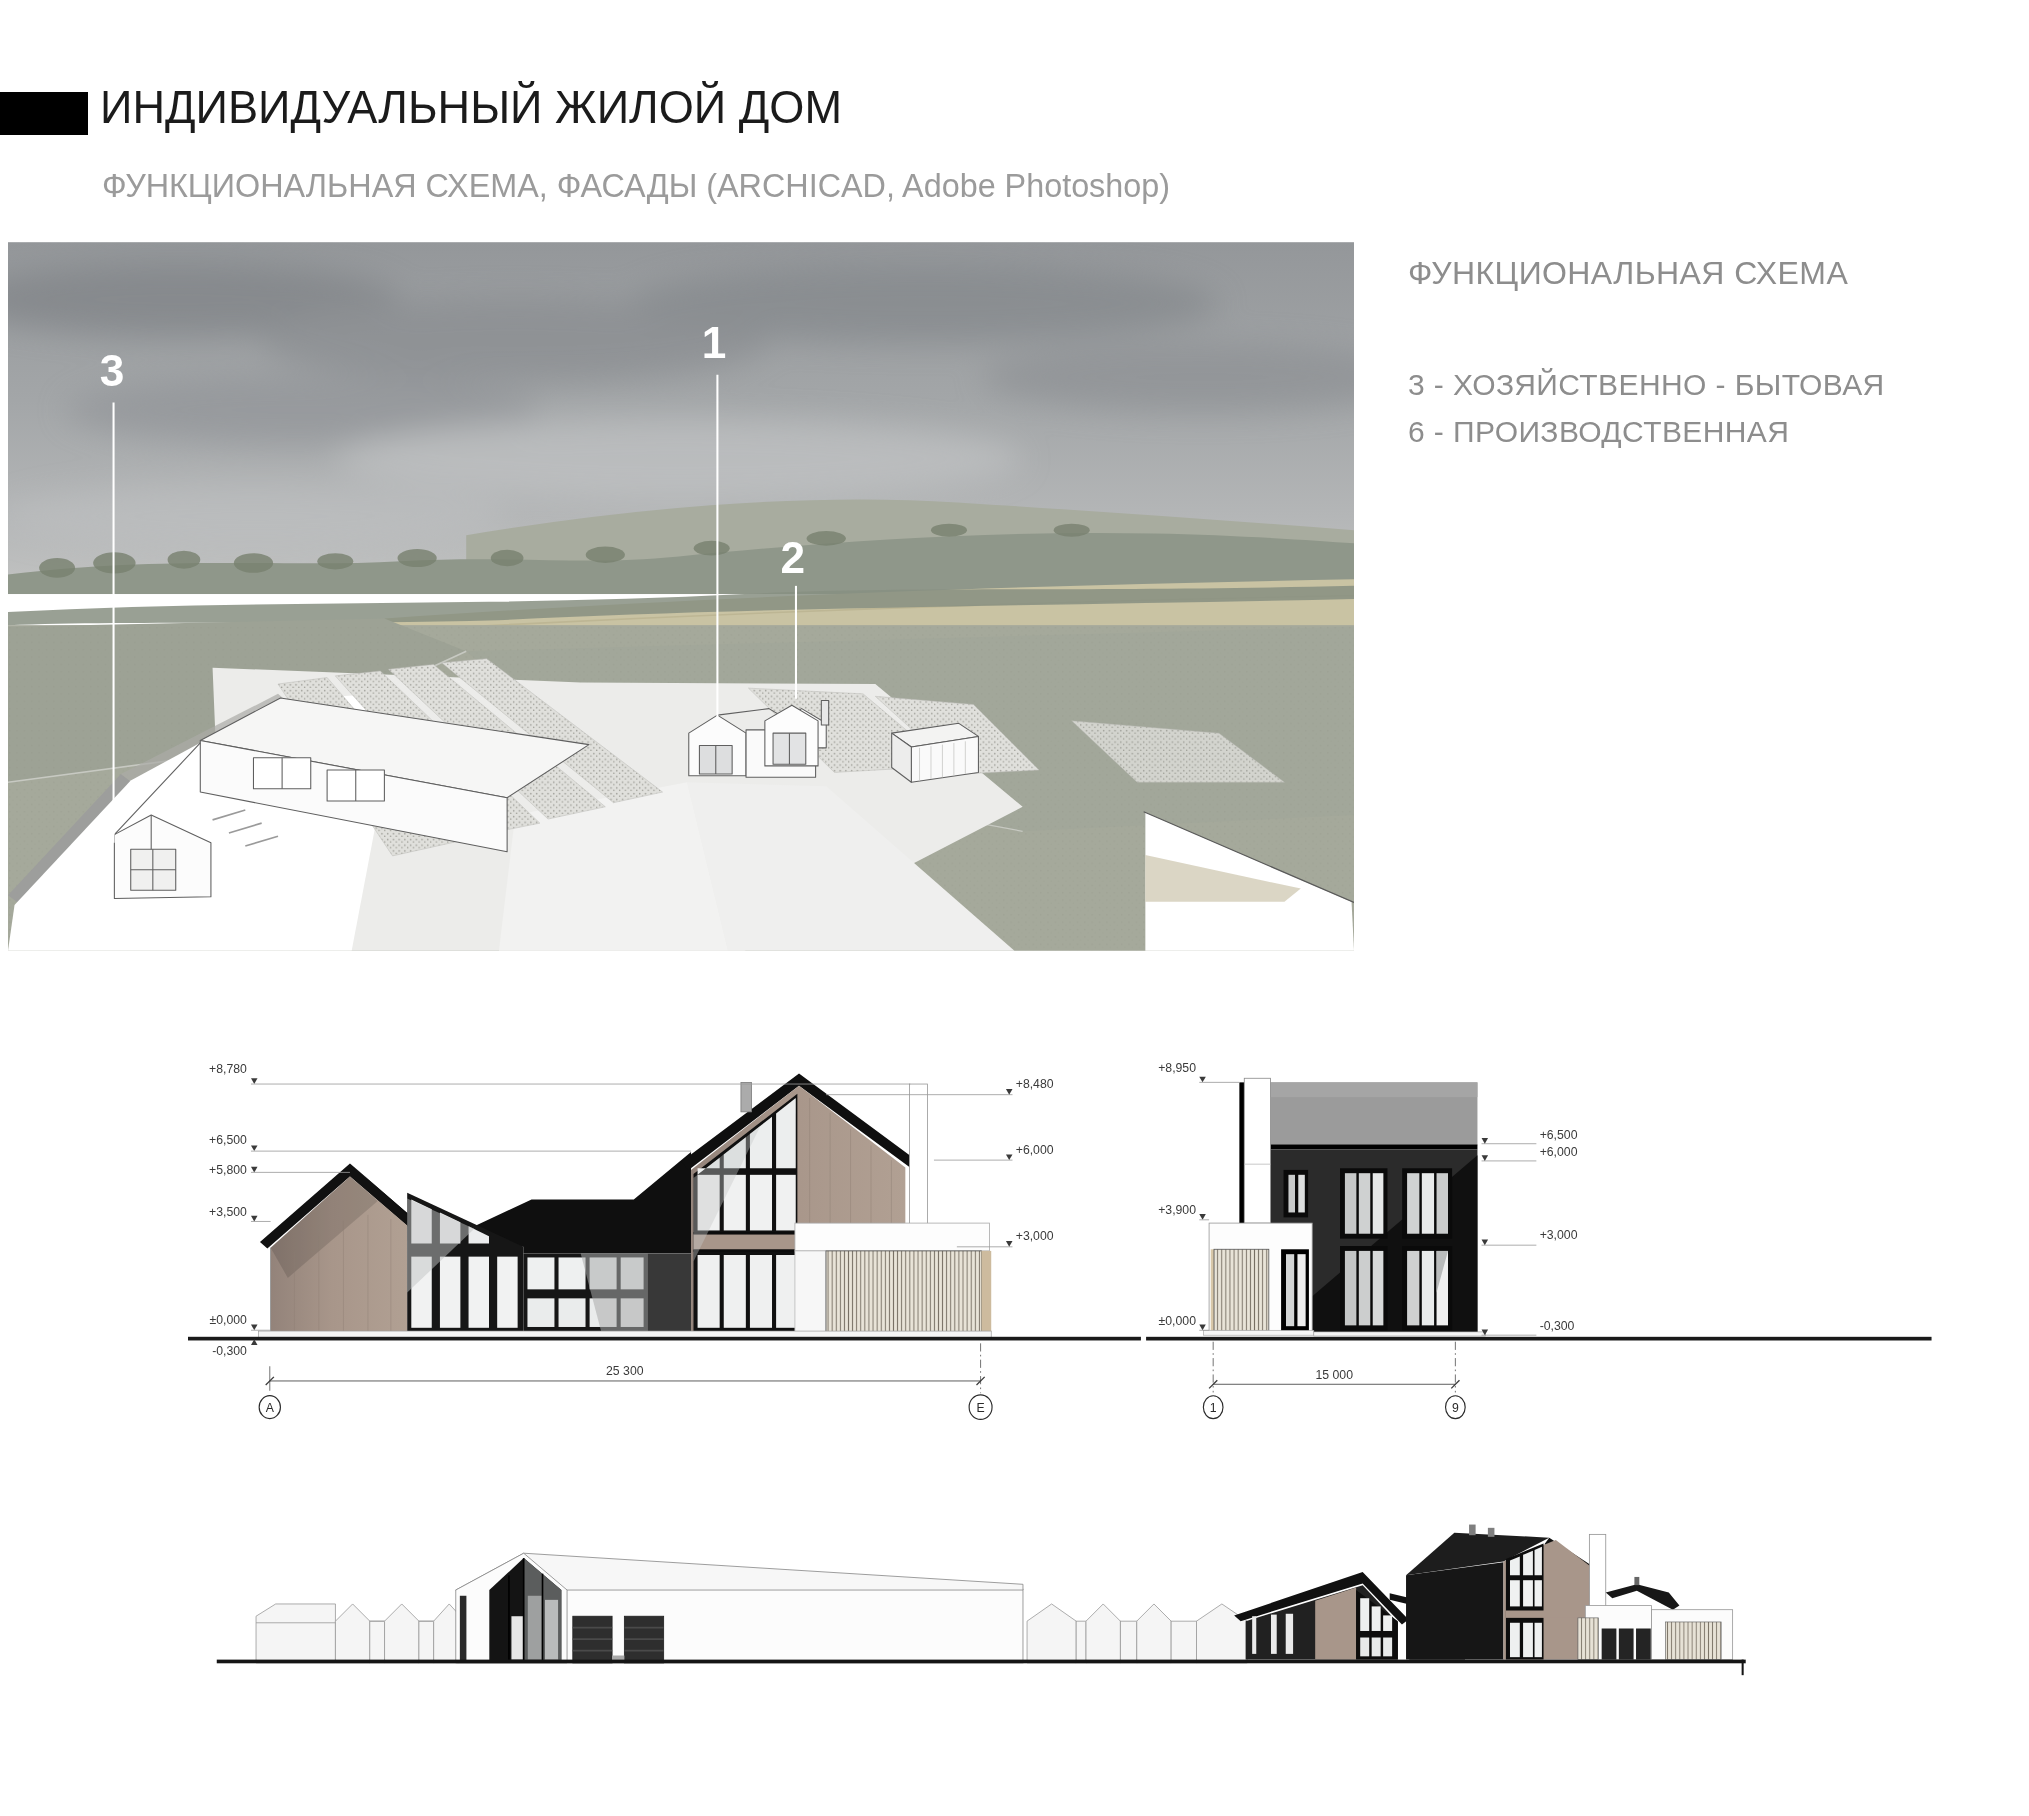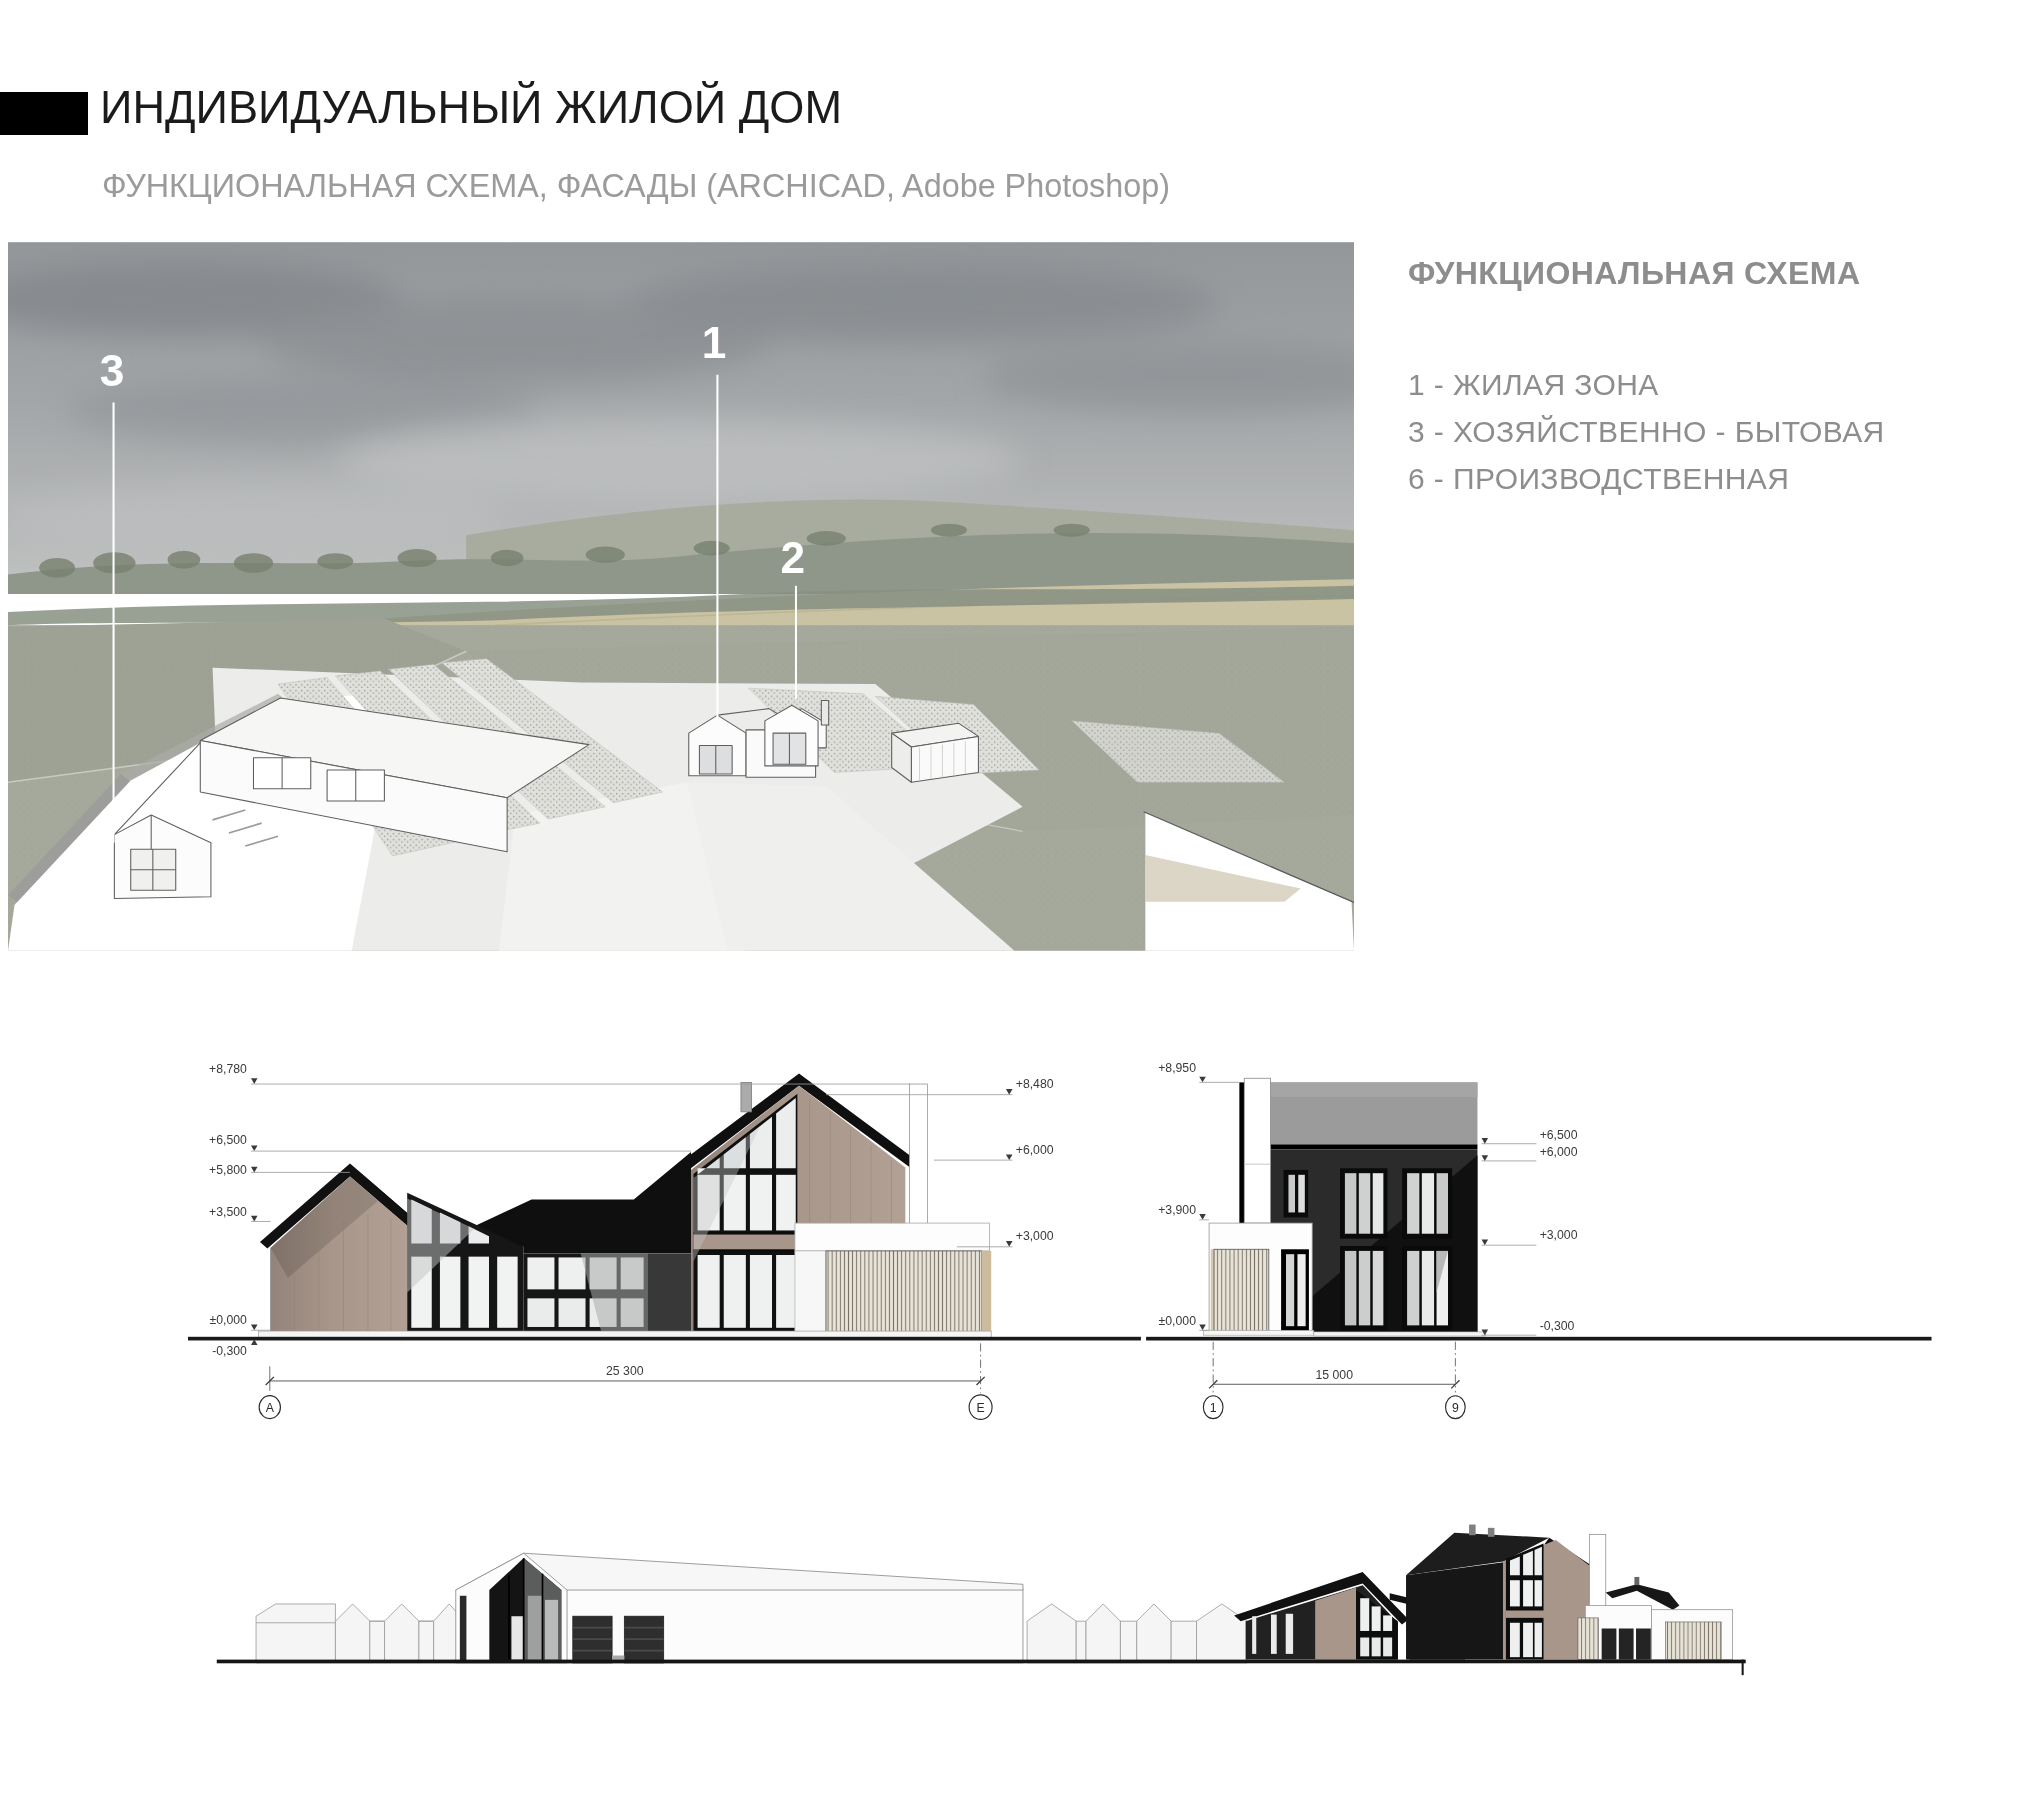--- a/index.html
+++ b/index.html
@@ -9,21 +9,21 @@
 
   
   .title-bar{left:0;top:92px;width:88px;height:43px;background:#000;}
   .page-title{left:100px;top:79px;font-size:47px;font-weight:500;color:#1b1b1b;
               letter-spacing:0px;transform:scaleX(.96);transform-origin:left top;white-space:nowrap;}
   .page-subtitle{left:102px;top:167px;font-size:33px;font-weight:400;color:#9b9b9b;
                  transform:scaleX(.98);transform-origin:left top;white-space:nowrap;}
 
   
   .legend{left:1408px;top:255px;width:622px;color:#8d8d8d;}
-  .legend-title{font-size:32px;letter-spacing:0.4px;margin:0 0 69px 0;font-weight:700;}
+  .legend-title{font-size:32px;letter-spacing:0.4px;margin:0 0 69px 0;font-weight:400;}
   .legend-items{list-style:none;margin:0;padding:0;}
   .legend-items li{font-size:30px;line-height:47px;letter-spacing:0.4px;font-weight:400;}
 
   svg text{font-family:"Liberation Sans", sans-serif;}
   .lvl{font-size:15px;fill:#3a3a3a;}
   .dim{font-size:15px;fill:#3a3a3a;}
   .axl{font-size:15px;fill:#2a2a2a;}
   .zl{font-size:54px;font-weight:bold;fill:#ffffff;}
 </style>
 </head>
@@ -31,21 +31,20 @@
 
 <div class="page">
 
   <div class="abs title-bar"></div>
   <div class="abs page-title">ИНДИВИДУАЛЬНЫЙ ЖИЛОЙ ДОМ</div>
   <div class="abs page-subtitle">ФУНКЦИОНАЛЬНАЯ СХЕМА, ФАСАДЫ  (ARCHICAD, Adobe Photoshop)</div>
 
   <div class="abs legend">
     <p class="legend-title">ФУНКЦИОНАЛЬНАЯ СХЕМА</p>
     <ul class="legend-items">
-      <li>1 - ЖИЛАЯ ЗОНА</li>
       <li>3 - ХОЗЯЙСТВЕННО - БЫТОВАЯ</li>
       <li>6 - ПРОИЗВОДСТВЕННАЯ</li>
     </ul>
   </div>
 
   <svg class="abs" style="left:8.2px;top:242px" width="1346" height="709" viewBox="0 0 1645 866">
     <defs>
       <linearGradient id="sky" x1="0" y1="0" x2="0" y2="1">
         <stop offset="0" stop-color="#94979a"></stop>
           <stop offset=".45" stop-color="#a3a6a8"></stop>

